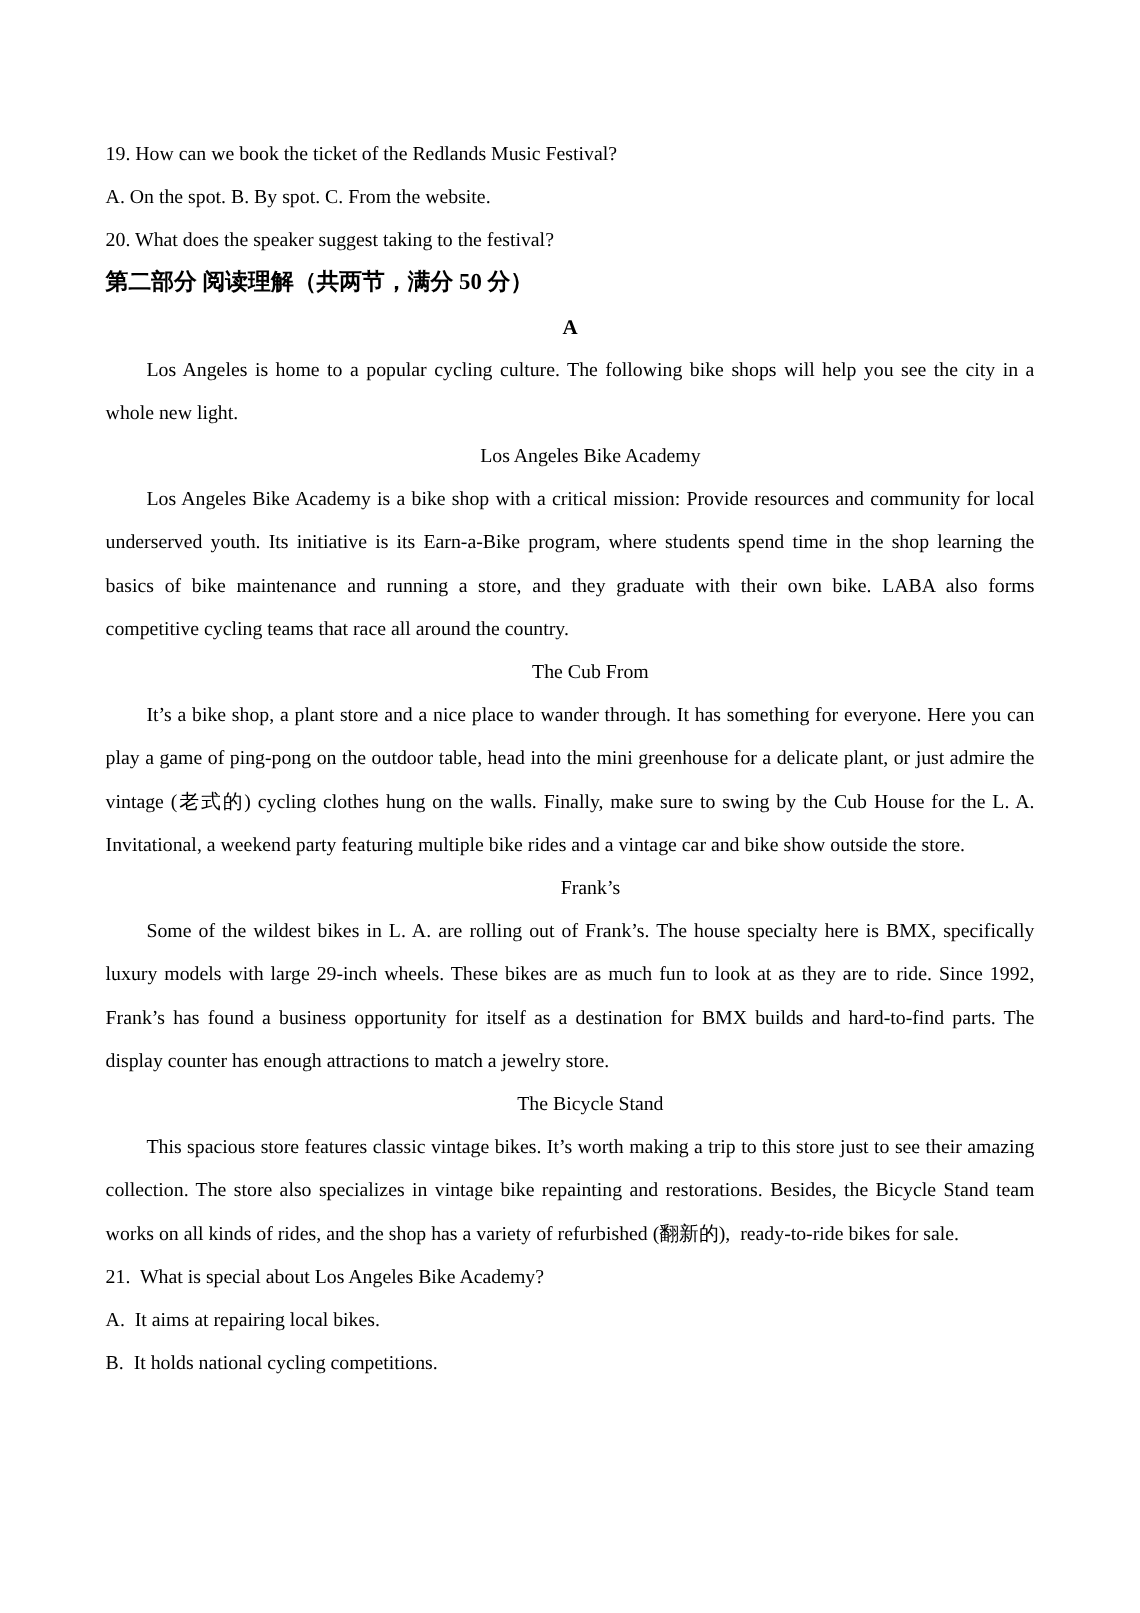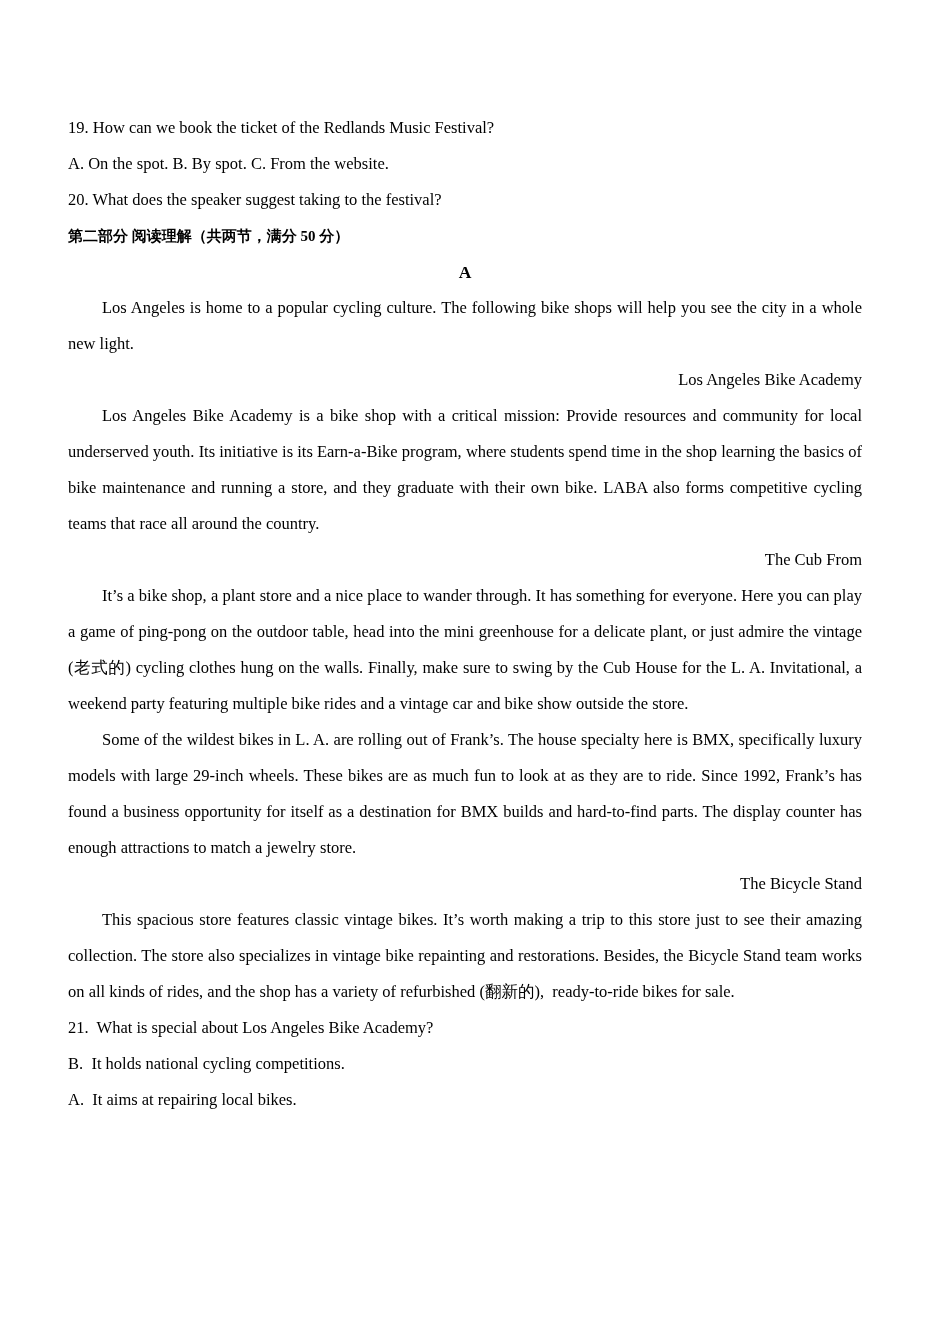--- a/index.html
+++ b/index.html
@@ -11,42 +11,42 @@
     width: 950px;
     height: 1344px;
     overflow: hidden;
     color: #000000;
     font-family: "Liberation Serif", "DejaVu Serif", serif;
   }
   .doc {
     box-sizing: border-box;
     width: 950px;
     height: 1344px;
-    padding: 110px 88px 0 68px;
+    padding: 110px 88px 0 88px;
     font-size: 16.5px;
     line-height: 36px;
   }
   .doc p {
     margin: 0;
     padding: 0;
   }
   .line {
     text-align: left;
   }
   .para {
     text-align: justify;
     text-indent: 34px;
   }
   .shop-name {
-    text-align: right;
+    text-align: center;
     text-indent: 34px;
   }
   .cn-header {
     font-weight: bold;
-    font-size: 15px;
+    font-size: 19px;
     
     font-family: "Liberation Serif", sans-serif;
   }
   .passage-label {
     text-align: center;
     font-weight: bold;
     font-size: 17.5px;
   }
 </style>
 </head>
@@ -64,22 +64,23 @@
   <p class="passage-label">A</p>
 
   <p class="para">Los Angeles is home to a popular cycling culture. The following bike shops will help you see the city in a whole new light.</p>
 
   <p class="shop-name">Los Angeles Bike Academy</p>
   <p class="para">Los Angeles Bike Academy is a bike shop with a critical mission: Provide resources and community for local underserved youth. Its initiative is its Earn-a-Bike program, where students spend time in the shop learning the basics of bike maintenance and running a store, and they graduate with their own bike. LABA also forms competitive cycling teams that race all around the country.</p>
 
   <p class="shop-name">The Cub From</p>
   <p class="para">It’s a bike shop, a plant store and a nice place to wander through. It has something for everyone. Here you can play a game of ping-pong on the outdoor table, head into the mini greenhouse for a delicate plant, or just admire the vintage (老式的) cycling clothes hung on the walls. Finally, make sure to swing by the Cub House for the L. A. Invitational, a weekend party featuring multiple bike rides and a vintage car and bike show outside the store.</p>
 
+  <p class="shop-name">Frank’s</p>
   <p class="para">Some of the wildest bikes in L. A. are rolling out of Frank’s. The house specialty here is BMX, specifically luxury models with large 29-inch wheels. These bikes are as much fun to look at as they are to ride. Since 1992, Frank’s has found a business opportunity for itself as a destination for BMX builds and hard-to-find parts. The display counter has enough attractions to match a jewelry store.</p>
 
   <p class="shop-name">The Bicycle Stand</p>
   <p class="para">This spacious store features classic vintage bikes. It’s worth making a trip to this store just to see their amazing collection. The store also specializes in vintage bike repainting and restorations. Besides, the Bicycle Stand team works on all kinds of rides, and the shop has a variety of refurbished (翻新的),&nbsp; ready-to-ride bikes for sale.</p>
 
   <p class="line">21.&nbsp; What is special about Los Angeles Bike Academy?</p>
+  <p class="line">A.&nbsp; It aims at repairing local bikes.</p>
   <p class="line">B.&nbsp; It holds national cycling competitions.</p>
-  <p class="line">A.&nbsp; It aims at repairing local bikes.</p>
 
 </div>
 
 </body></html>

